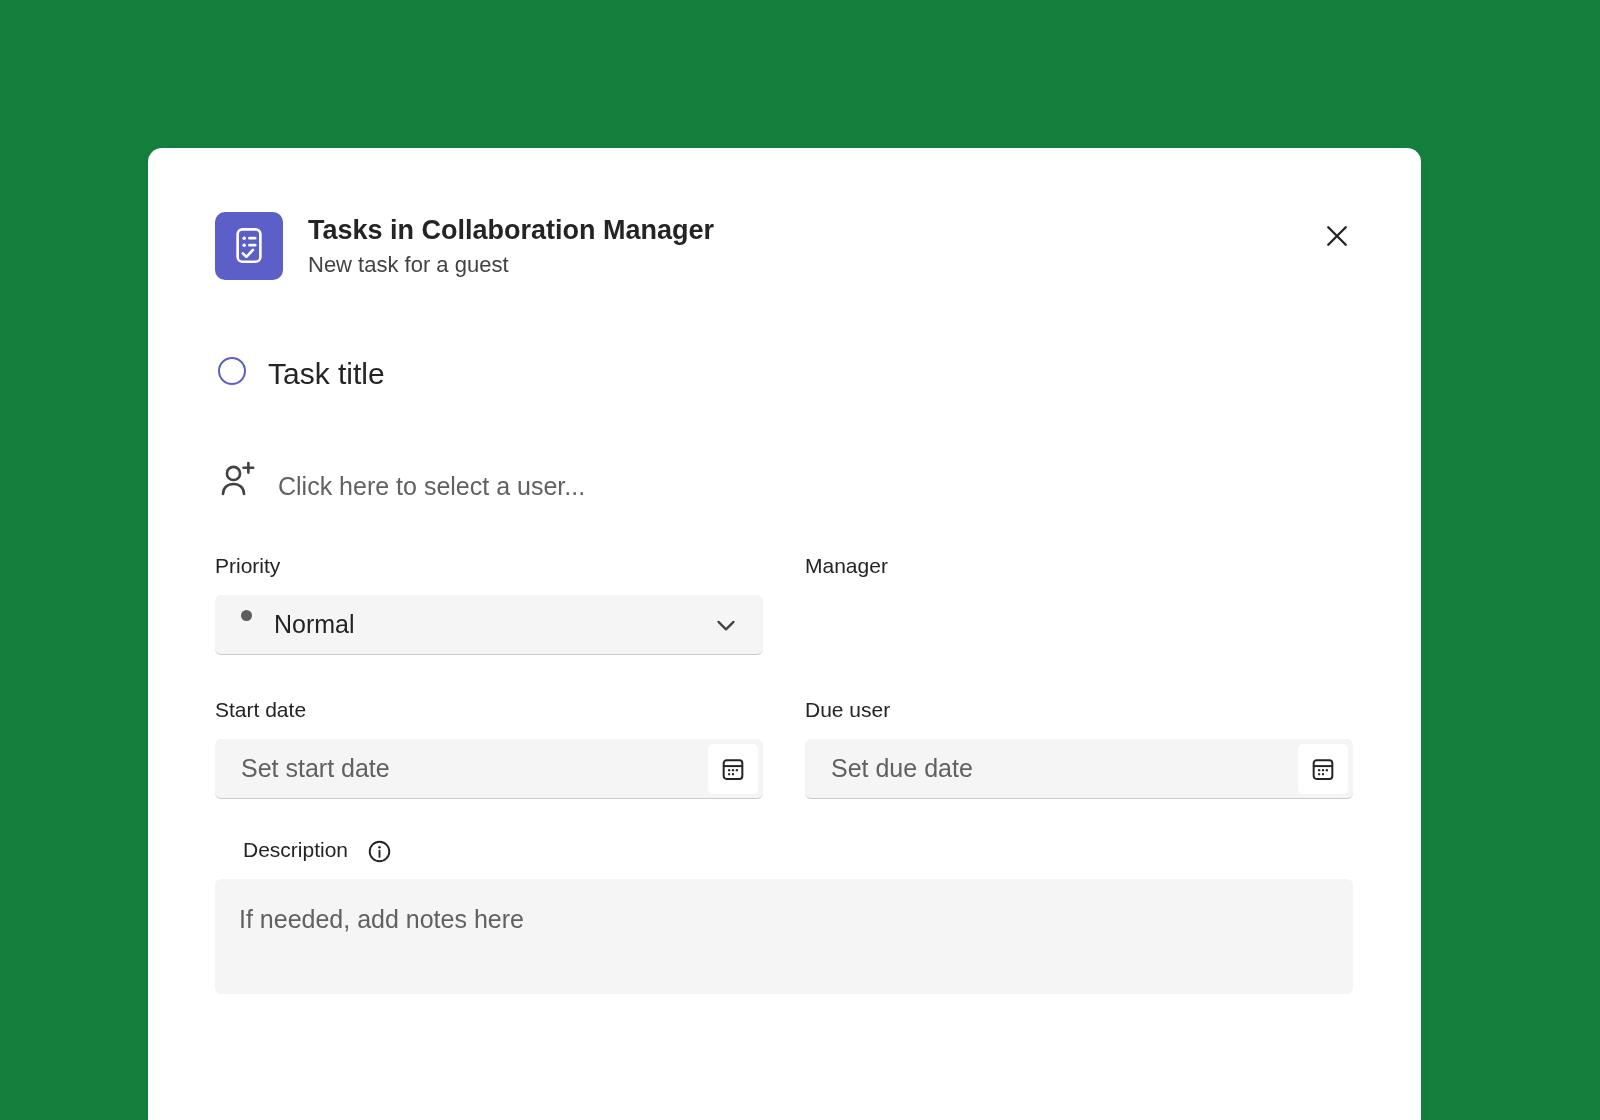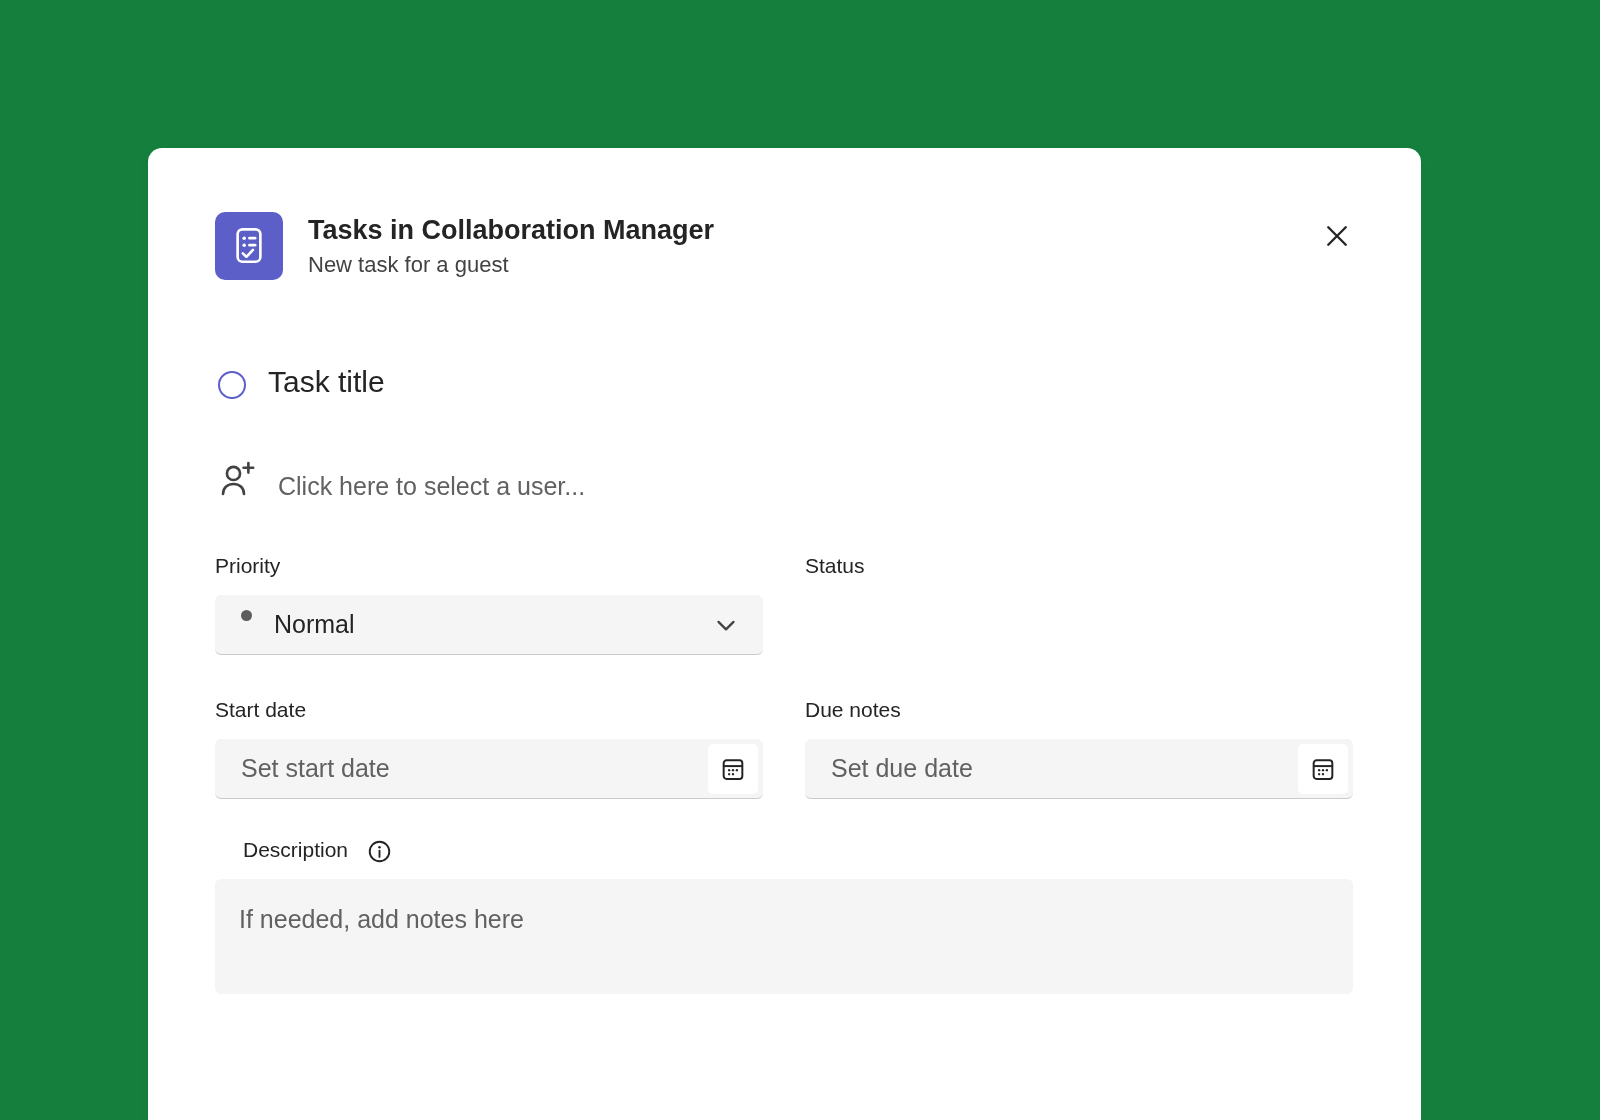--- a/index.html
+++ b/index.html
@@ -40,21 +40,21 @@
   }
   .close-btn {
     position: absolute; top: 4px; right: -4px;
     width: 40px; height: 40px;
     background: none; border: none; padding: 0; cursor: pointer;
     display: flex; align-items: center; justify-content: center;
   }
   
   .title-row {
     margin-top: 77px;
-    display: flex; align-items: flex-end; gap: 22px;
+    display: flex; align-items: flex-start; gap: 22px;
     padding-left: 3px;
     height: 42px;
   }
   .complete-circle {
     width: 28px; height: 28px; flex: 0 0 28px;
     border: 2.5px solid #5b5fc7;
     border-radius: 50%;
     cursor: pointer;
   }
   .task-title-input {
@@ -182,21 +182,21 @@
           </div>
           <span class="chevron">
             <svg width="30" height="30" viewBox="0 0 24 24" fill="none">
               <path d="M6 9.5l6 6 6-6" stroke="#424242" stroke-width="1.8" stroke-linecap="round" stroke-linejoin="round"></path>
             </svg>
           </span>
         </div>
       </div>
 
       <div class="field">
-        <div class="field-label">Status</div>
+        <div class="field-label">Manager</div>
       </div>
 
       <div class="field">
         <div class="field-label">Start date</div>
         <div class="control">
           <span class="date-placeholder">Set start date</span>
           <button class="calendar-btn">
             <svg width="28" height="28" viewBox="0 0 24 24" fill="none">
               <rect x="4" y="4.5" width="16" height="16" rx="2.5" stroke="#242424" stroke-width="1.7"></rect>
               <path d="M4 9.5h16" stroke="#242424" stroke-width="1.7"></path>
@@ -204,21 +204,21 @@
               <circle cx="12" cy="13" r="1" fill="#242424"></circle>
               <circle cx="15.3" cy="13" r="1" fill="#242424"></circle>
               <circle cx="8.7" cy="16.5" r="1" fill="#242424"></circle>
               <circle cx="12" cy="16.5" r="1" fill="#242424"></circle>
             </svg>
           </button>
         </div>
       </div>
 
       <div class="field">
-        <div class="field-label">Due notes</div>
+        <div class="field-label">Due user</div>
         <div class="control">
           <span class="date-placeholder">Set due date</span>
           <button class="calendar-btn">
             <svg width="28" height="28" viewBox="0 0 24 24" fill="none">
               <rect x="4" y="4.5" width="16" height="16" rx="2.5" stroke="#242424" stroke-width="1.7"></rect>
               <path d="M4 9.5h16" stroke="#242424" stroke-width="1.7"></path>
               <circle cx="8.7" cy="13" r="1" fill="#242424"></circle>
               <circle cx="12" cy="13" r="1" fill="#242424"></circle>
               <circle cx="15.3" cy="13" r="1" fill="#242424"></circle>
               <circle cx="8.7" cy="16.5" r="1" fill="#242424"></circle>

